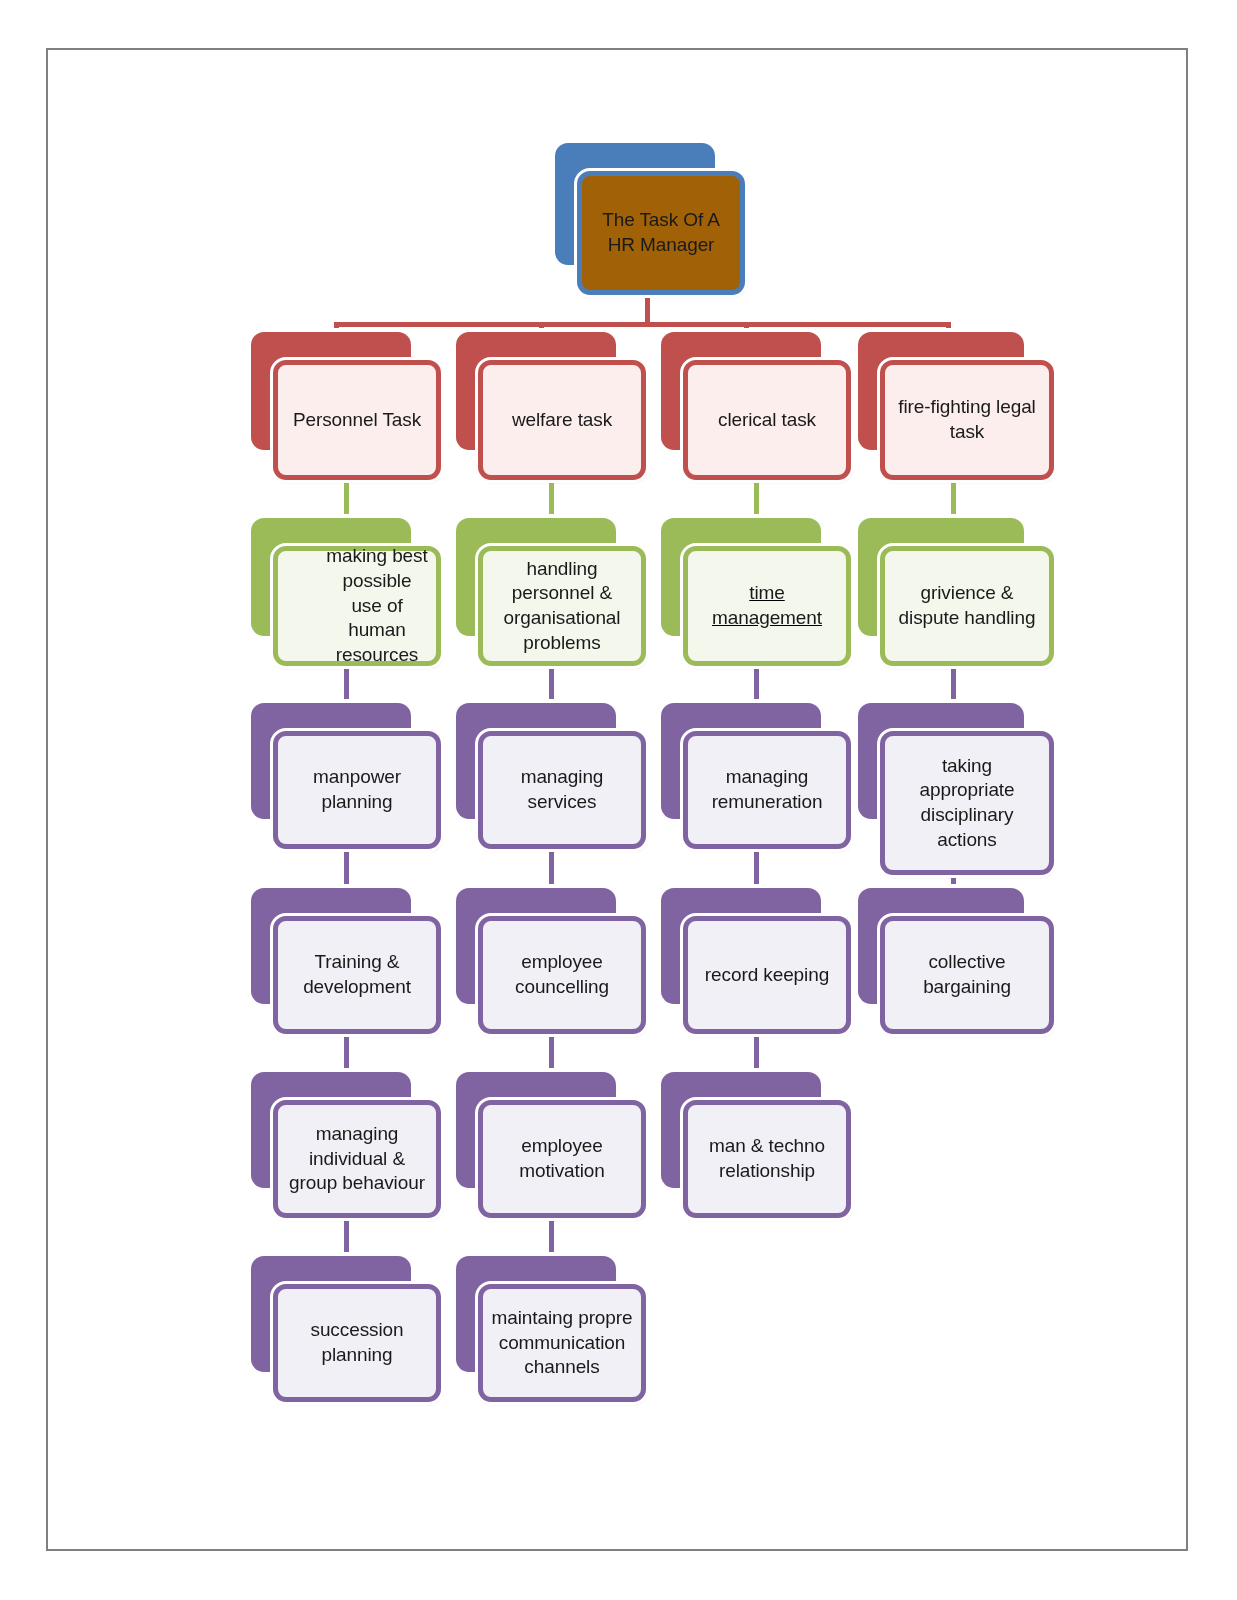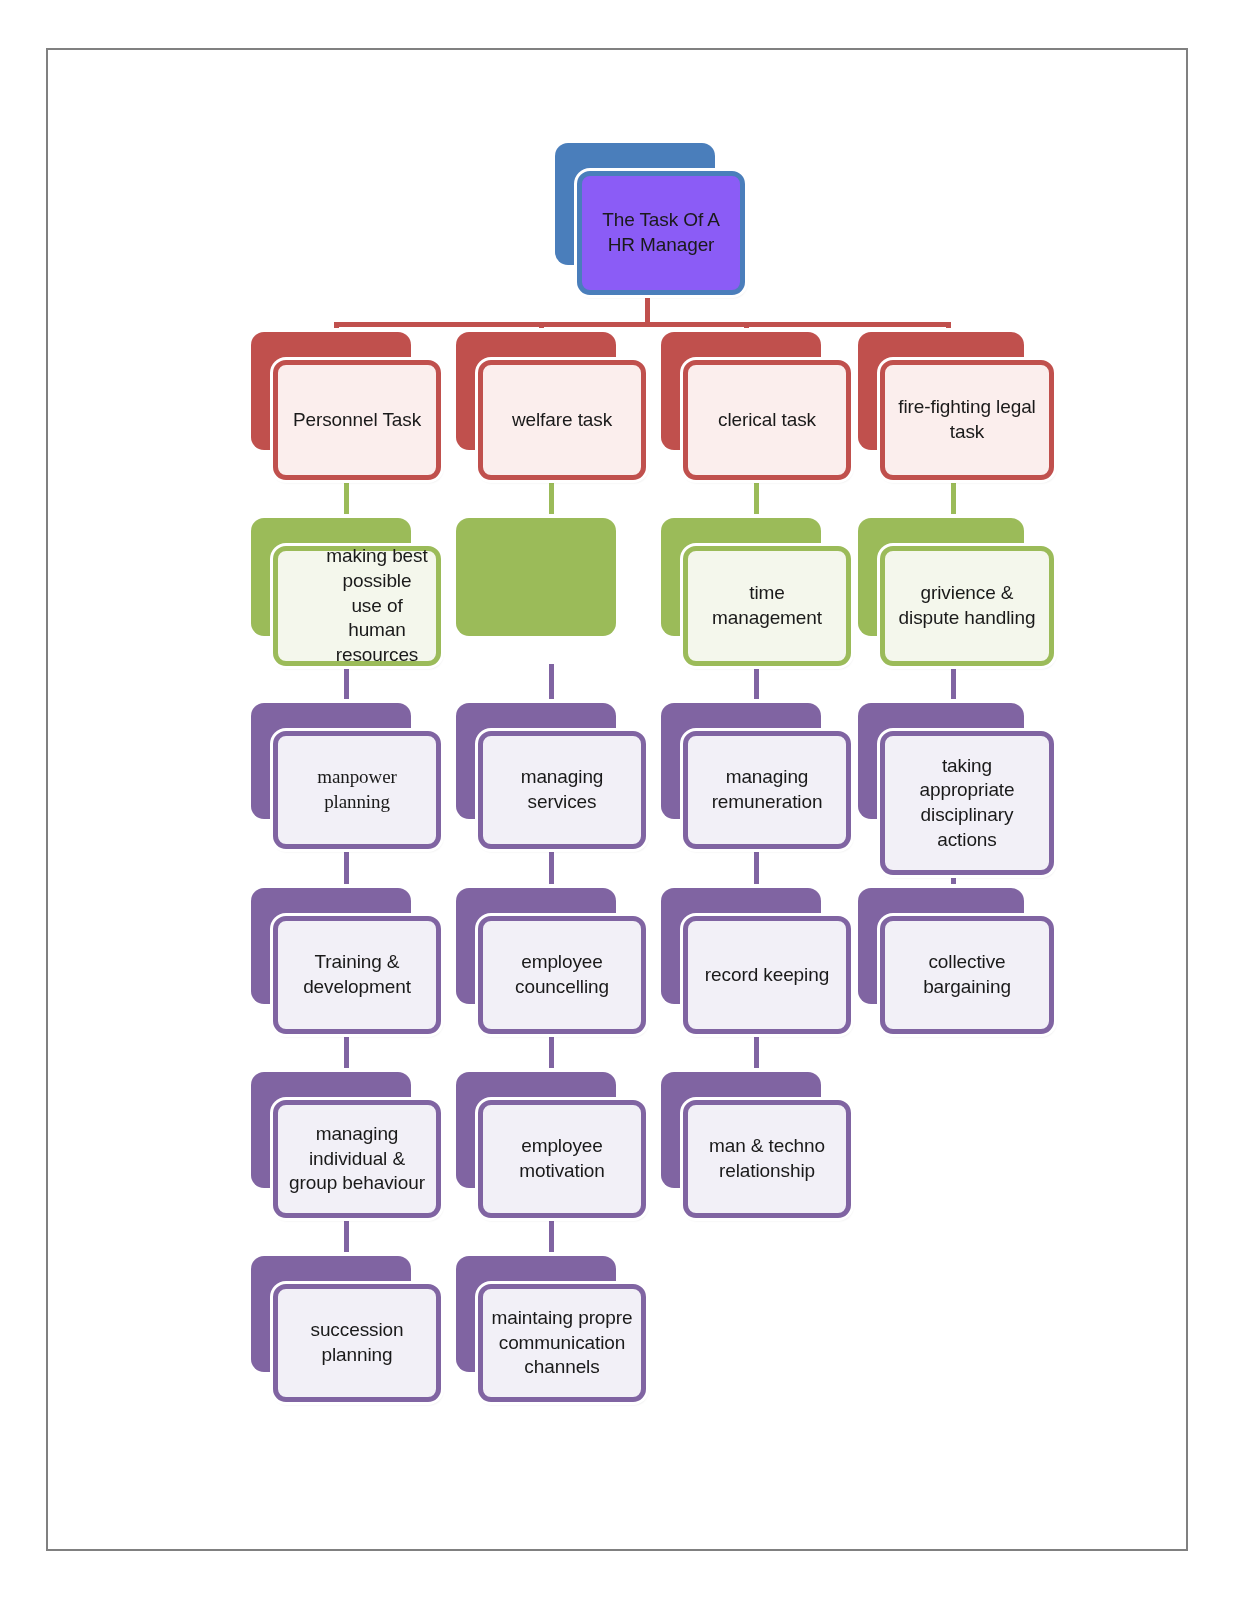--- a/index.html
+++ b/index.html
@@ -81,21 +81,21 @@
     padding: 0 8px;
     box-sizing: border-box;
     color: #1a1a1a;
     font-size: 19px;
     line-height: 1.30;
     letter-spacing: -0.1px;
   }
 
   
   .tier-root .plate { background: #4a7ebb; }
-  .tier-root .card  { border-color: #4a7ebb; background: #8b5cf6; }
+  .tier-root .card  { border-color: #4a7ebb; background: #a16207; }
 
   .tier-red .plate { background: #c0504d; }
   .tier-red .card  { border-color: #c0504d; background: #fbeeed; }
 
   .tier-green .plate { background: #9bbb59; }
   .tier-green .card  { border-color: #9bbb59; background: #f4f7ec; }
 
   .tier-purple .plate { background: #8064a2; }
   .tier-purple .card  { border-color: #8064a2; background: #f2f0f7; }
 
@@ -180,37 +180,40 @@
 
     <div class="node tier-green" style="left:251px; top:518px; width:190px; height:148px;">
       <div class="plate" style="width:160px; height:118px;"></div>
       <div class="card" style="left:22px; top:28px; width:168px; height:120px;padding-left:40px;">
         <span class="label">making best possible use of human resources</span>
       </div>
     </div>
 
     <div class="node tier-green" style="left:456px; top:518px; width:190px; height:148px;">
       <div class="plate" style="width:160px; height:118px;"></div>
+      <div class="card" style="left:22px; top:28px; width:168px; height:120px;">
+        <span class="label">handling personnel &amp; organisational problems</span>
+      </div>
     </div>
 
     <div class="node tier-green" style="left:661px; top:518px; width:190px; height:148px;">
       <div class="plate" style="width:160px; height:118px;"></div>
-      <div class="card" style="left:22px; top:28px; width:168px; height:120px;">
+      <div class="card" style="left:22px; top:28px; width:168px; height:120px;text-decoration:underline;">
         <span class="label">time management</span>
       </div>
     </div>
 
     <div class="node tier-green" style="left:858px; top:518px; width:196px; height:148px;">
       <div class="plate" style="width:166px; height:118px;"></div>
       <div class="card" style="left:22px; top:28px; width:174px; height:120px;">
         <span class="label">grivience &amp; dispute handling</span>
       </div>
     </div>
 
-    <div class="node tier-purple" style="left:251px; top:703px; width:190px; height:146px;font-family:Liberation Serif, serif;">
+    <div class="node tier-purple" style="left:251px; top:703px; width:190px; height:146px;">
       <div class="plate" style="width:160px; height:116px;"></div>
       <div class="card" style="left:22px; top:28px; width:168px; height:118px;">
         <span class="label">manpower planning</span>
       </div>
     </div>
 
     <div class="node tier-purple" style="left:456px; top:703px; width:190px; height:146px;">
       <div class="plate" style="width:160px; height:116px;"></div>
       <div class="card" style="left:22px; top:28px; width:168px; height:118px;">
         <span class="label">managing services</span>

